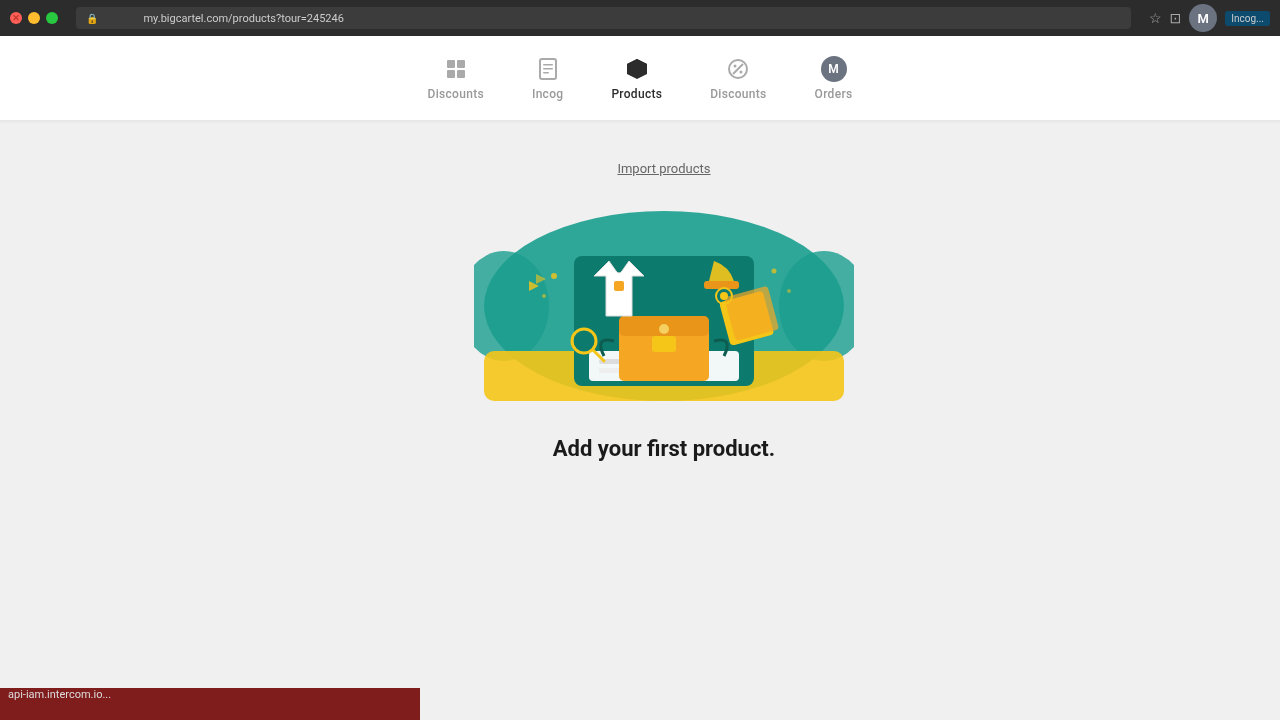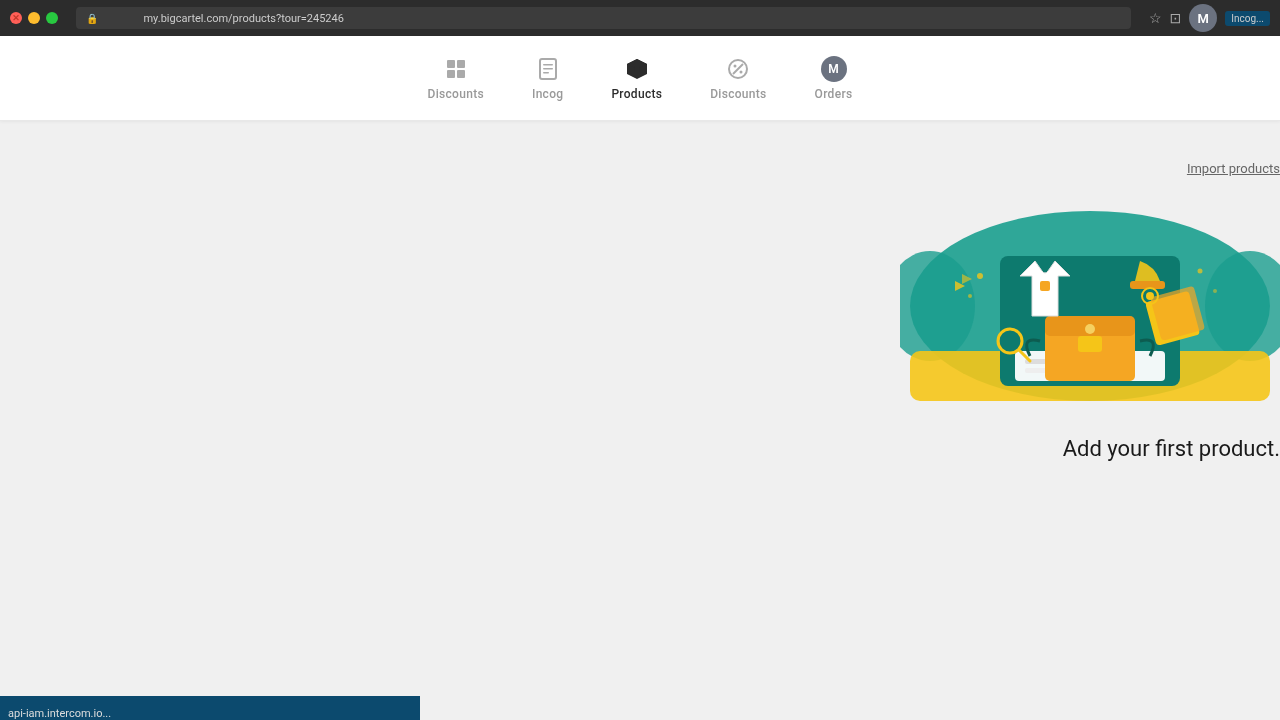--- a/index.html
+++ b/index.html
@@ -146,21 +146,21 @@
     .nav-item.active .nav-icon svg rect,
     .nav-item.active .nav-icon svg circle {
       fill: #2c2c2c;
     }
 
     
     .main-content {
       flex: 1;
       display: flex;
       flex-direction: column;
-      align-items: flex-end;
+      align-items: center;
       padding-top: 40px;
       padding-left: 48px;
     }
 
     .import-link {
       font-size: 13px;
       color: #666;
       text-decoration: underline;
       margin-bottom: 20px;
       cursor: pointer;
@@ -174,36 +174,36 @@
     }
 
     
     .illustration-svg {
       width: 100%;
       height: 100%;
     }
 
     .empty-state-title {
       font-size: 22px;
-      font-weight: 400;
+      font-weight: 700;
       color: #1a1a1a;
       text-align: center;
       margin-bottom: 24px;
     }
 
     
     .status-bar {
       position: fixed;
       bottom: 0;
       left: 0;
       width: 420px;
-      height: 24px;
-      background: #0c4a6e;
-      display: flex;
-      align-items: flex-end;
+      height: 32px;
+      background: #7f1d1d;
+      display: flex;
+      align-items: flex-start;
       padding: 0 8px;
     }
 
     .status-text {
       color: #ddd;
       font-size: 11px;
     }
 
     
     .avatar-circle {

